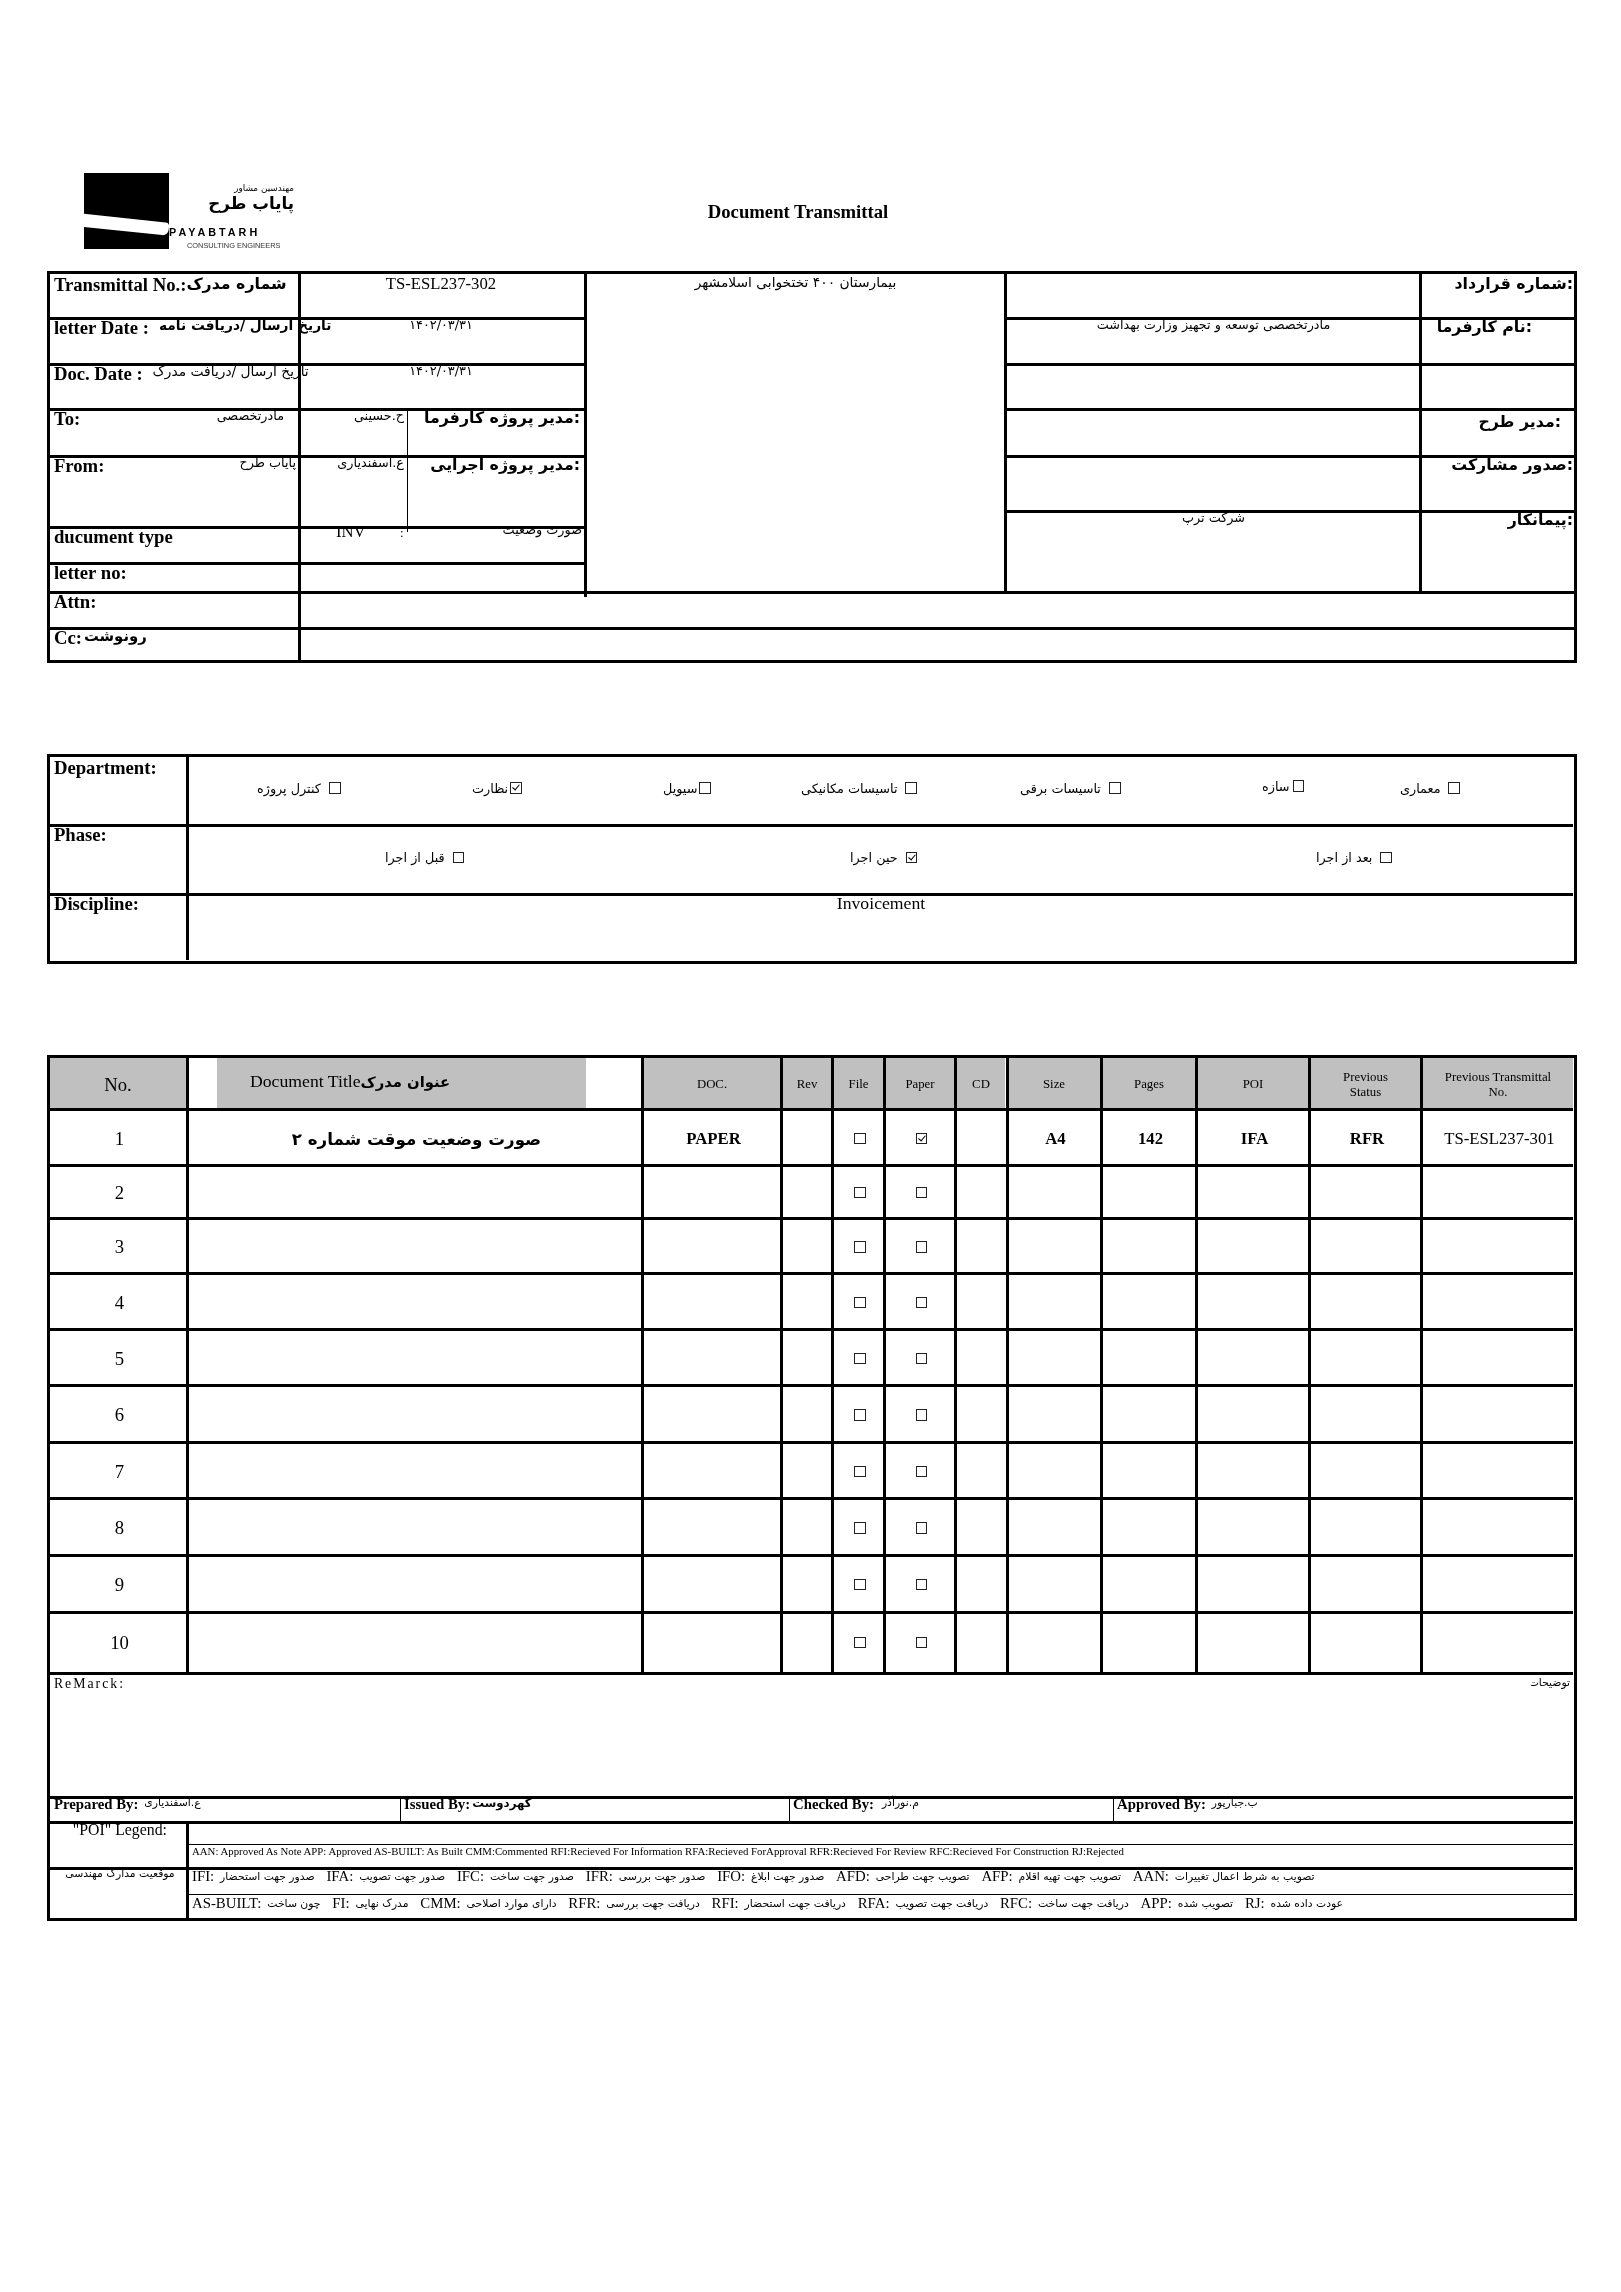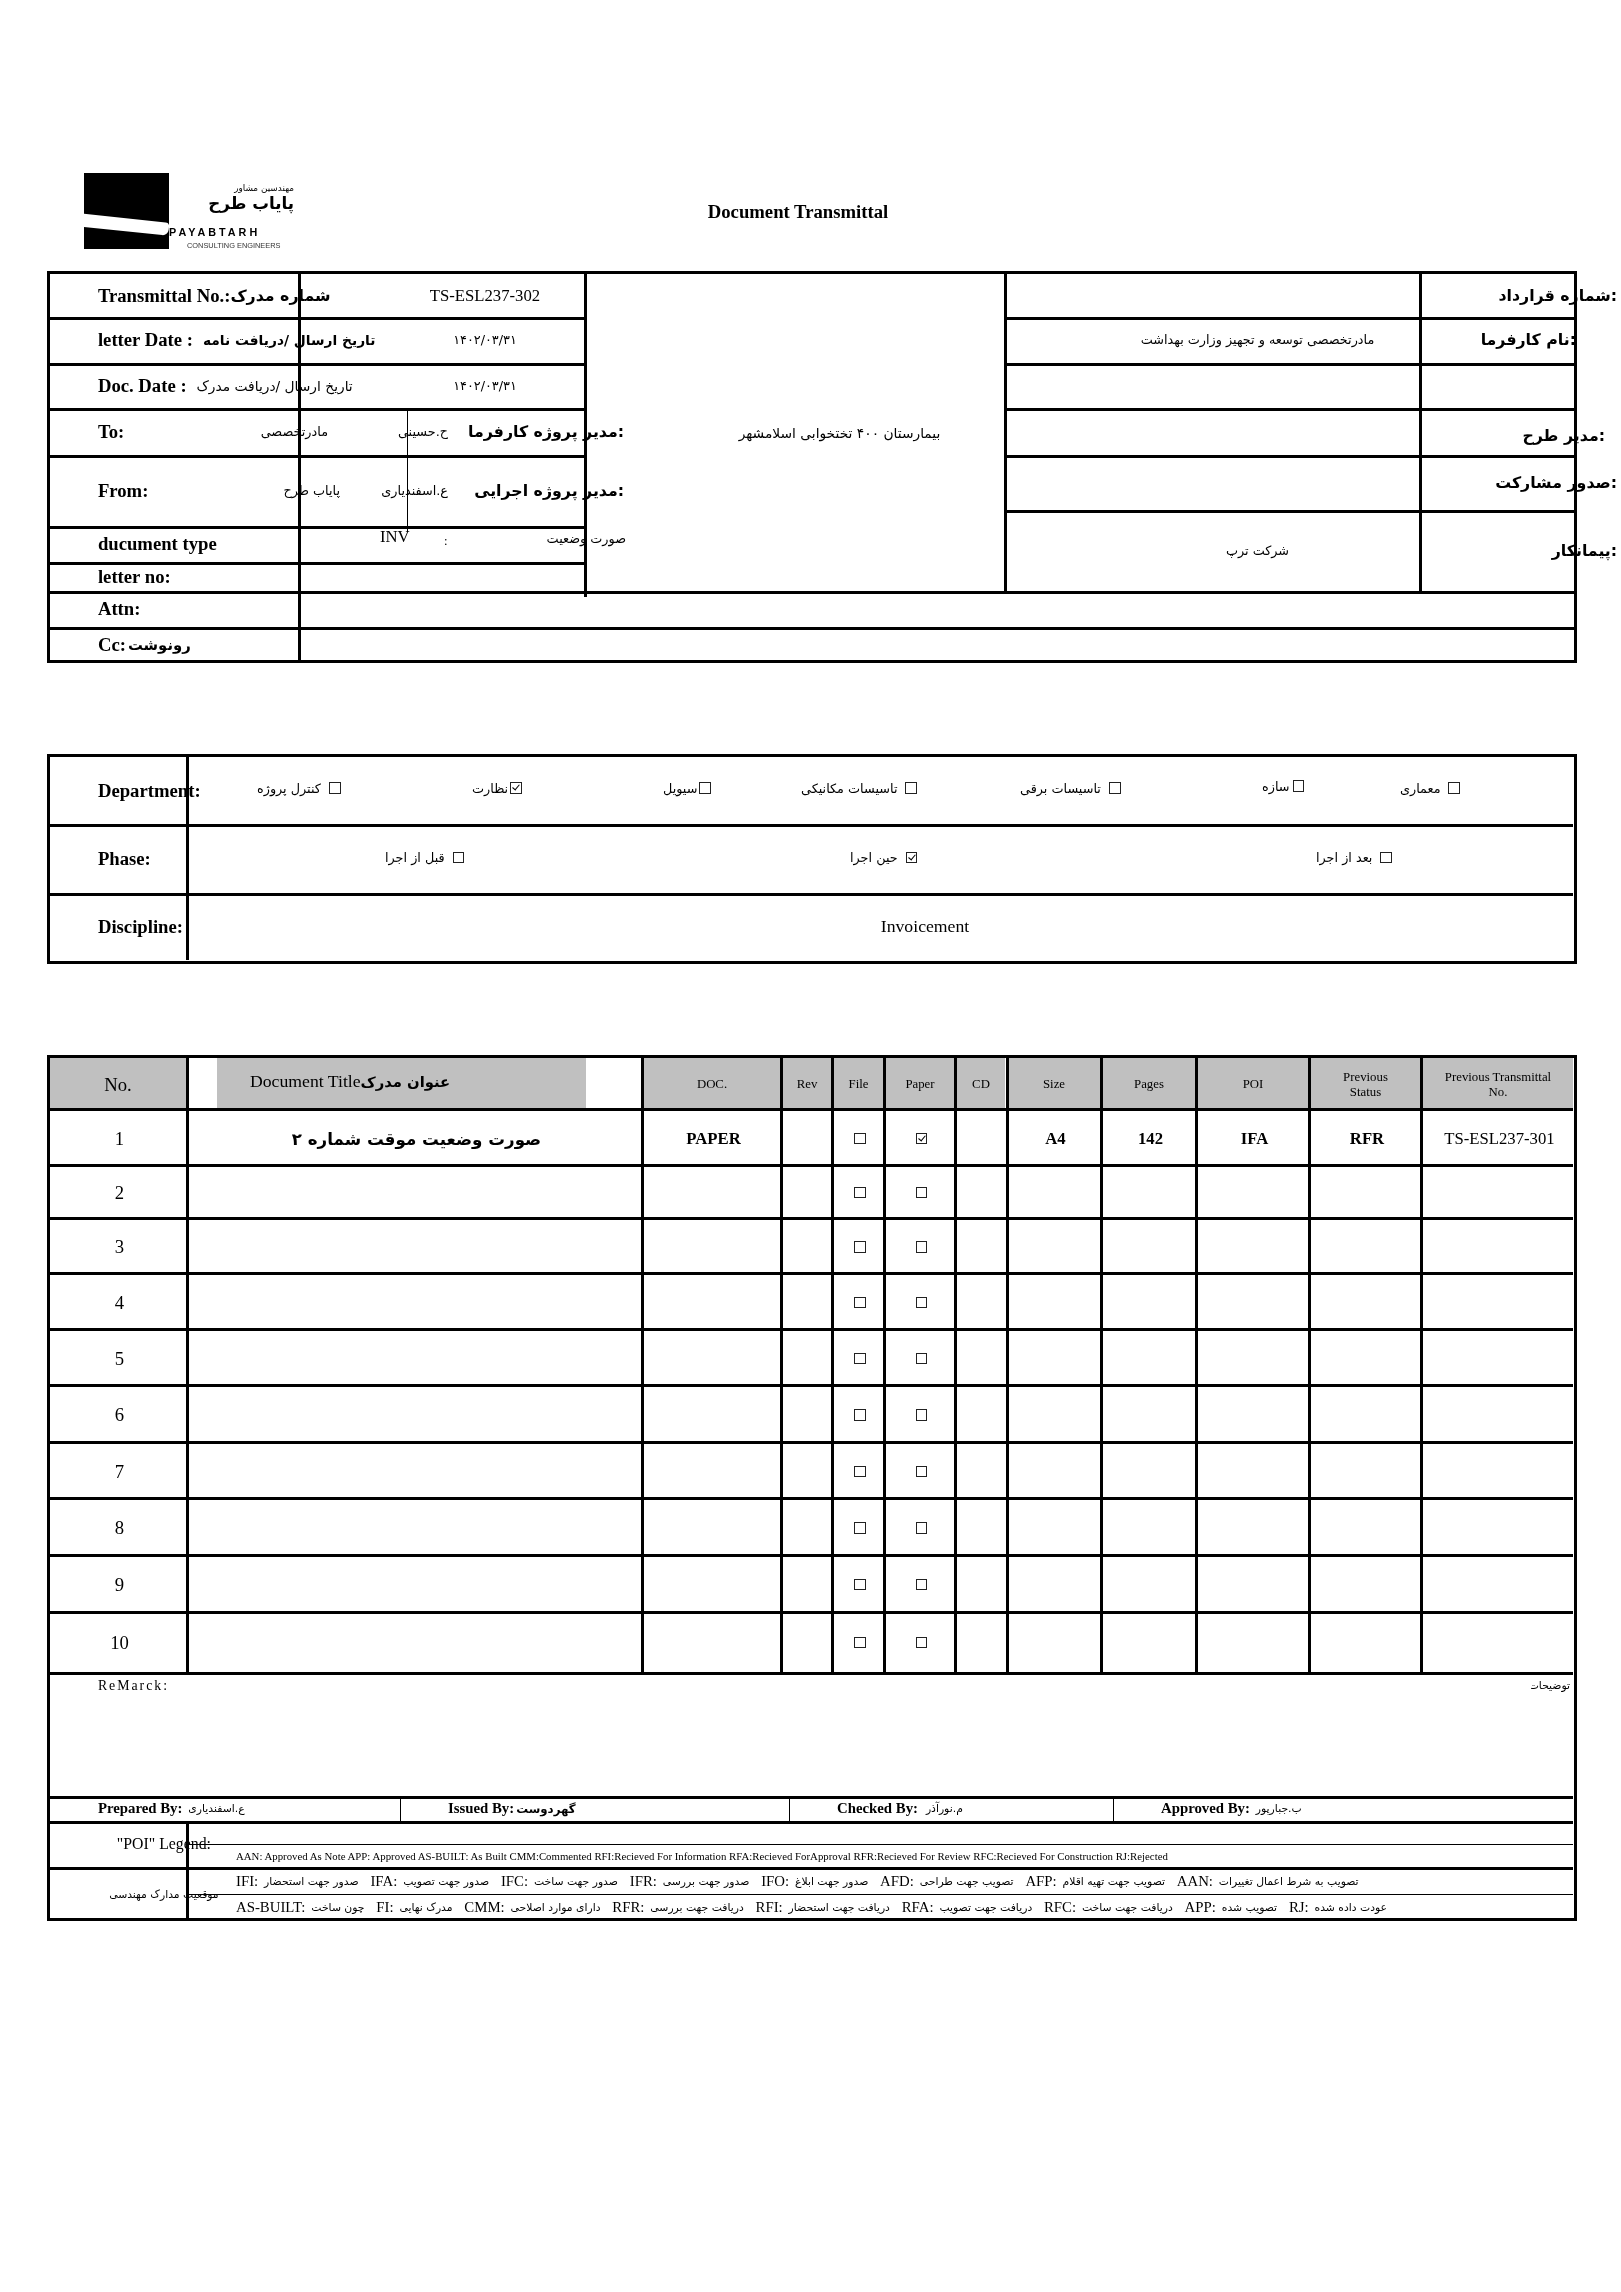--- a/index.html
+++ b/index.html
@@ -15,21 +15,21 @@
   #logo-en { left:169px; top:226px; font-family:"Liberation Sans", sans-serif; font-size:10.8px; letter-spacing:3px; font-weight:bold; }
   #logo-sub { left:187px; top:241px; font-family:"Liberation Sans", sans-serif; font-size:7.4px; color:#333; }
   #doc-title { left:591px; top:201px; width:414px; text-align:center; font-size:18.7px; font-weight:bold; }
 
   
   #hdr { left:47px; top:271px; width:1530px; height:392px; border:3.4px solid #000; }
   .hline { position:absolute; height:0; border-top:3px solid #000; }
   .hline.thin { border-top-width:1.5px; }
   .vline { position:absolute; width:0; border-left:3px solid #000; }
   .vline.thin { border-left-width:1.5px; }
-  .cell { position:absolute; display:flex; align-items:center; box-sizing:border-box; white-space:nowrap;margin-left:44px; }
+  .cell { position:absolute; display:flex; align-items:flex-start; box-sizing:border-box; white-space:nowrap; }
   .lbl-en { font-size:18.7px; font-weight:bold; }
   .lbl-fa { font-family:"DejaVu Sans", sans-serif; font-size:15.8px; font-weight:bold; direction:rtl; }
   .val-fa { font-family:"DejaVu Sans", sans-serif; font-size:12.8px; direction:rtl; }
   .val-en { font-size:16.7px; }
 
   
   #dept { left:47px; top:754px; width:1530px; height:210px; border:3.4px solid #000; }
   .chk { display:inline-block; width:11.8px; height:11.8px; border:1.6px solid #222; box-sizing:border-box; position:relative; vertical-align:middle; background:#fff; }
   .chk.on::after { content:""; position:absolute; left:3px; top:0px; width:3px; height:5.9px; border-right:1.6px solid #000; border-bottom:1.6px solid #000; transform:rotate(40deg); }
   .opt { position:absolute; display:flex; align-items:center; gap:7.9px; font-family:"DejaVu Sans", sans-serif; font-size:12.8px; direction:rtl; white-space:nowrap; }

